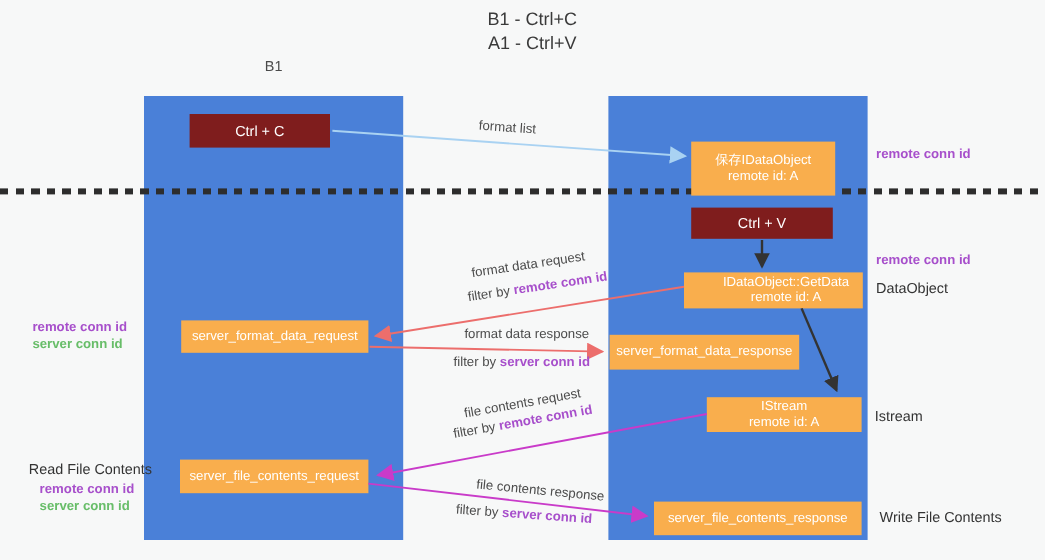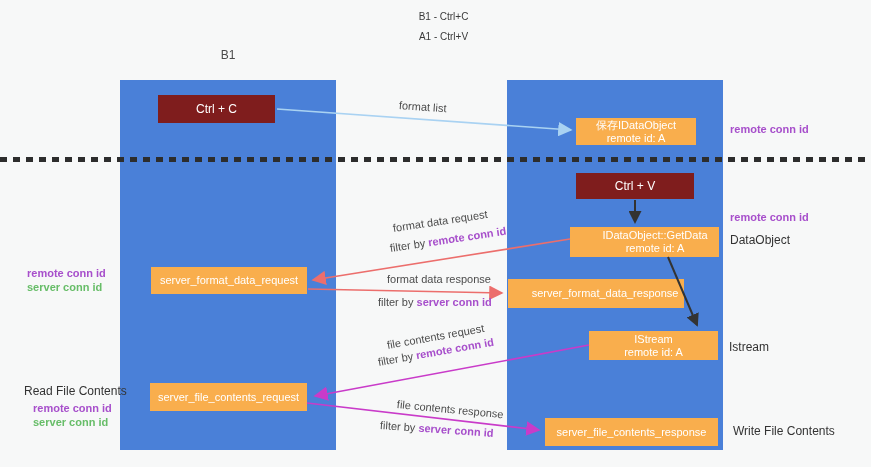--- a/index.html
+++ b/index.html
@@ -3,21 +3,21 @@
 <meta charset="utf-8">
 <style>
   html,body{margin:0;padding:0;background:#f7f8f8;}
   #canvas{
     position:relative;width:871px;height:467px;overflow:hidden;
     background:#f7f8f8;
     font-family:"Liberation Sans", sans-serif;
     color:#3c3c3c;
   }
   .abs{position:absolute;}
-  #title{left:16px;right:0;top:7px;text-align:center;font-size:10px;line-height:20px;color:#3a3a3a;z-index:6;}
+  #title{left:16px;right:0;top:7px;text-align:center;font-size:15px;line-height:20px;color:#3a3a3a;z-index:6;}
   .lane-header{top:49px;text-align:center;font-size:12px;line-height:12px;color:#4a4a4a;z-index:6;}
   .lane-rect{top:80px;height:370px;background:#4a80d8;z-index:1;}
   #divider{left:0;top:157px;width:871px;height:5px;z-index:3;
     background:repeating-linear-gradient(to right,#2d2d2d 0 7px,transparent 7px 13px);}
   .node{display:flex;flex-direction:column;align-items:center;justify-content:center;
     color:#ffffff;text-align:center;z-index:4;}
   .node.green{background:#7f1d1d;font-size:12px;}
   .node.orange{background:#f9ae4d;font-size:11px;line-height:13px;}
   .edge-label{font-size:11px;color:#4c4c4c;white-space:nowrap;z-index:6;transform-origin:left center;}
   .purple{color:#a74fcb;font-weight:bold;}
@@ -43,39 +43,39 @@
 
   <div class="abs lane-rect" style="left:120px;width:216px;"></div>
   <div class="abs lane-rect" style="left:507px;width:216px;"></div>
 
   <div id="divider" class="abs"></div>
 
   <div class="abs node green" style="left:158px;top:95px;width:117px;height:28px;">
     <span>Ctrl + C</span>
   </div>
 
-  <div class="abs node orange" style="left:576px;top:118px;width:120px;height:27px;justify-content:center;">
+  <div class="abs node orange" style="left:576px;top:118px;width:120px;height:45px;justify-content:center;">
     <span>保存IDataObject</span>
     <span>remote id: A</span>
   </div>
 
   <div class="abs node green" style="left:576px;top:173px;width:118px;height:26px;">
     <span>Ctrl + V</span>
   </div>
 
   <div class="abs node orange" style="left:570px;top:227px;width:128px;height:30px;padding-left:21px;">
     <span>IDataObject::GetData</span>
     <span>remote id: A</span>
   </div>
 
   <div class="abs node orange" style="left:151px;top:267px;width:156px;height:27px;">
     <span>server_format_data_request</span>
   </div>
 
-  <div class="abs node orange" style="left:508px;top:279px;width:158px;height:29px;padding-left:18px;">
+  <div class="abs node orange" style="left:508px;top:279px;width:158px;height:29px;">
     <span>server_format_data_response</span>
   </div>
 
   <div class="abs node orange" style="left:589px;top:331px;width:129px;height:29px;">
     <span>IStream</span>
     <span>remote id: A</span>
   </div>
 
   <div class="abs node orange" style="left:150px;top:383px;width:157px;height:28px;">
     <span>server_file_contents_request</span>

